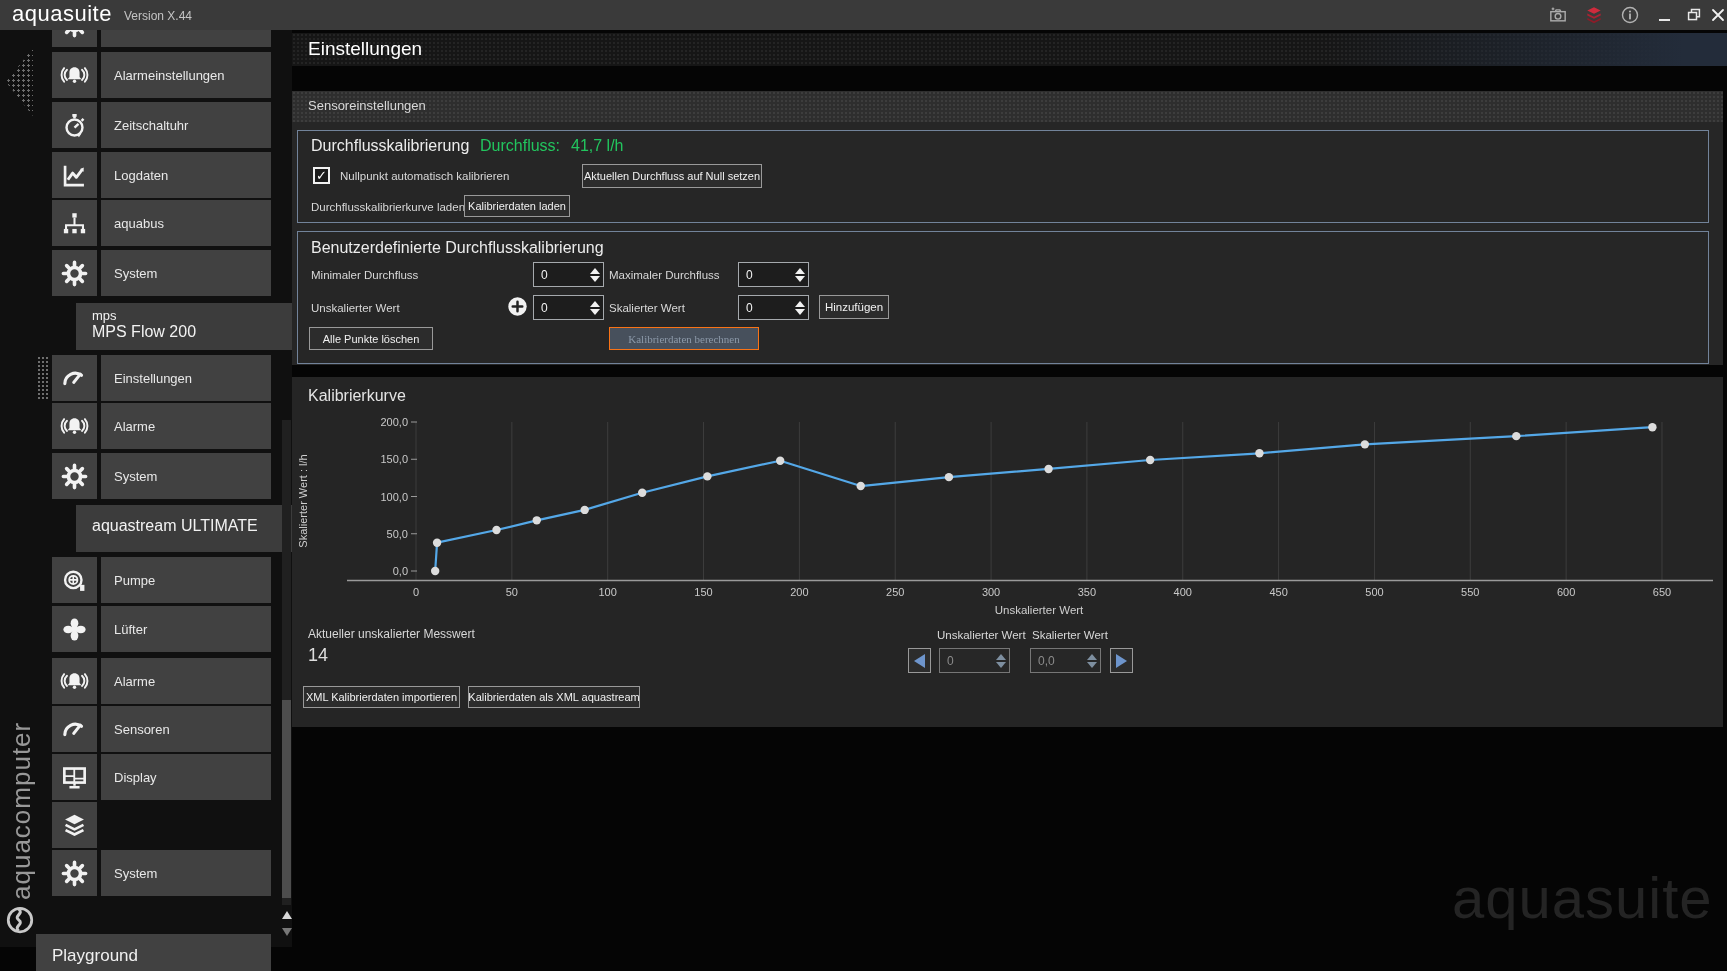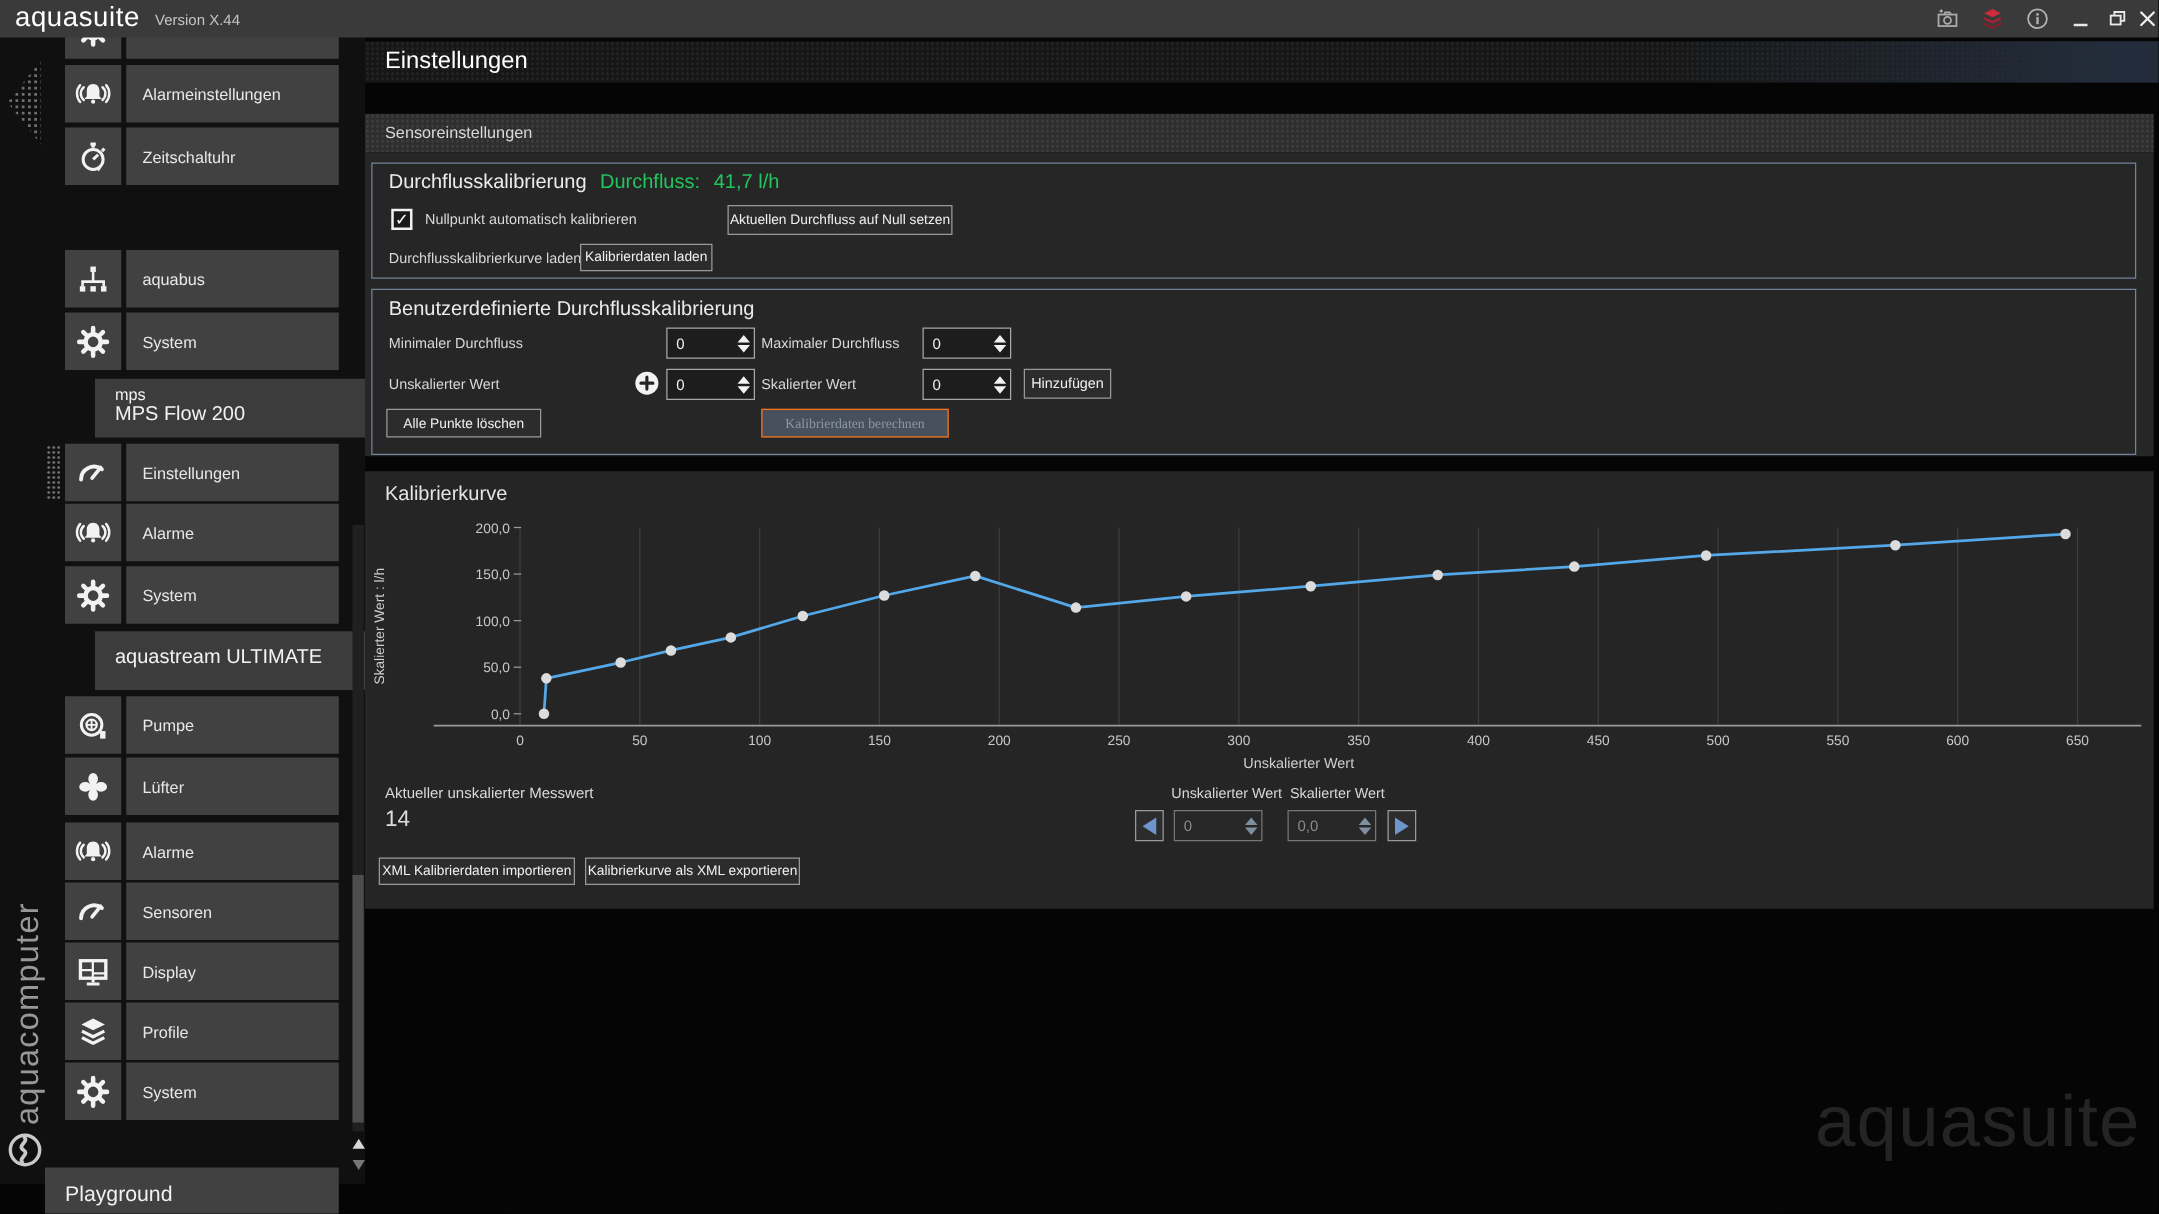--- a/index.html
+++ b/index.html
@@ -269,20 +269,30 @@
     <div class="srow" style="top:102px">
       <div class="itile">
           <svg>
             <use href="#i-timer"></use>
           </svg>
         </div>
       <div class="ltile">
           <span>Zeitschaltuhr</span>
         </div>
     </div>
+    <div class="srow" style="top:152px">
+      <div class="itile">
+          <svg>
+            <use href="#i-chart"></use>
+          </svg>
+        </div>
+      <div class="ltile">
+          <span>Logdaten</span>
+        </div>
+    </div>
     <div class="srow" style="top:200px">
       <div class="itile">
           <svg>
             <use href="#i-tree"></use>
           </svg>
         </div>
       <div class="ltile">
           <span>aquabus</span>
         </div>
     </div>
@@ -385,23 +395,20 @@
         </div>
       <div class="ltile">
           <span>Display</span>
         </div>
     </div>
     <div class="srow" style="top:802px">
       <div class="itile">
           <svg>
             <use href="#i-layers"></use>
           </svg>
-        </div>
-      <div class="ltile">
-          <span>Profile</span>
         </div>
     </div>
     <div class="srow" style="top:850px">
       <div class="itile">
           <svg>
             <use href="#i-gear"></use>
           </svg>
         </div>
       <div class="ltile">
           <span>System</span>
@@ -573,17 +580,17 @@
       <span class="sparr">
           <i class="up"></i>
           <i class="dn"></i>
         </span>
     </div>
     <div class="navbtn" style="left:818px;top:271px">
         <i class="tri-r"></i>
       </div>
 
     <button class="btn" style="left:11px;top:309px;width:157px;height:22px">XML Kalibrierdaten importieren</button>
-    <button class="btn" style="left:176px;top:309px;width:172px;height:22px">Kalibrierkurve als XML exportieren</button>
+    <button class="btn" style="left:176px;top:309px;width:172px;height:22px">Kalibrierdaten als XML aquastream</button>
   </div>
 
   <div class="watermark">aquasuite</div>
 </div>
 
 </body></html>

